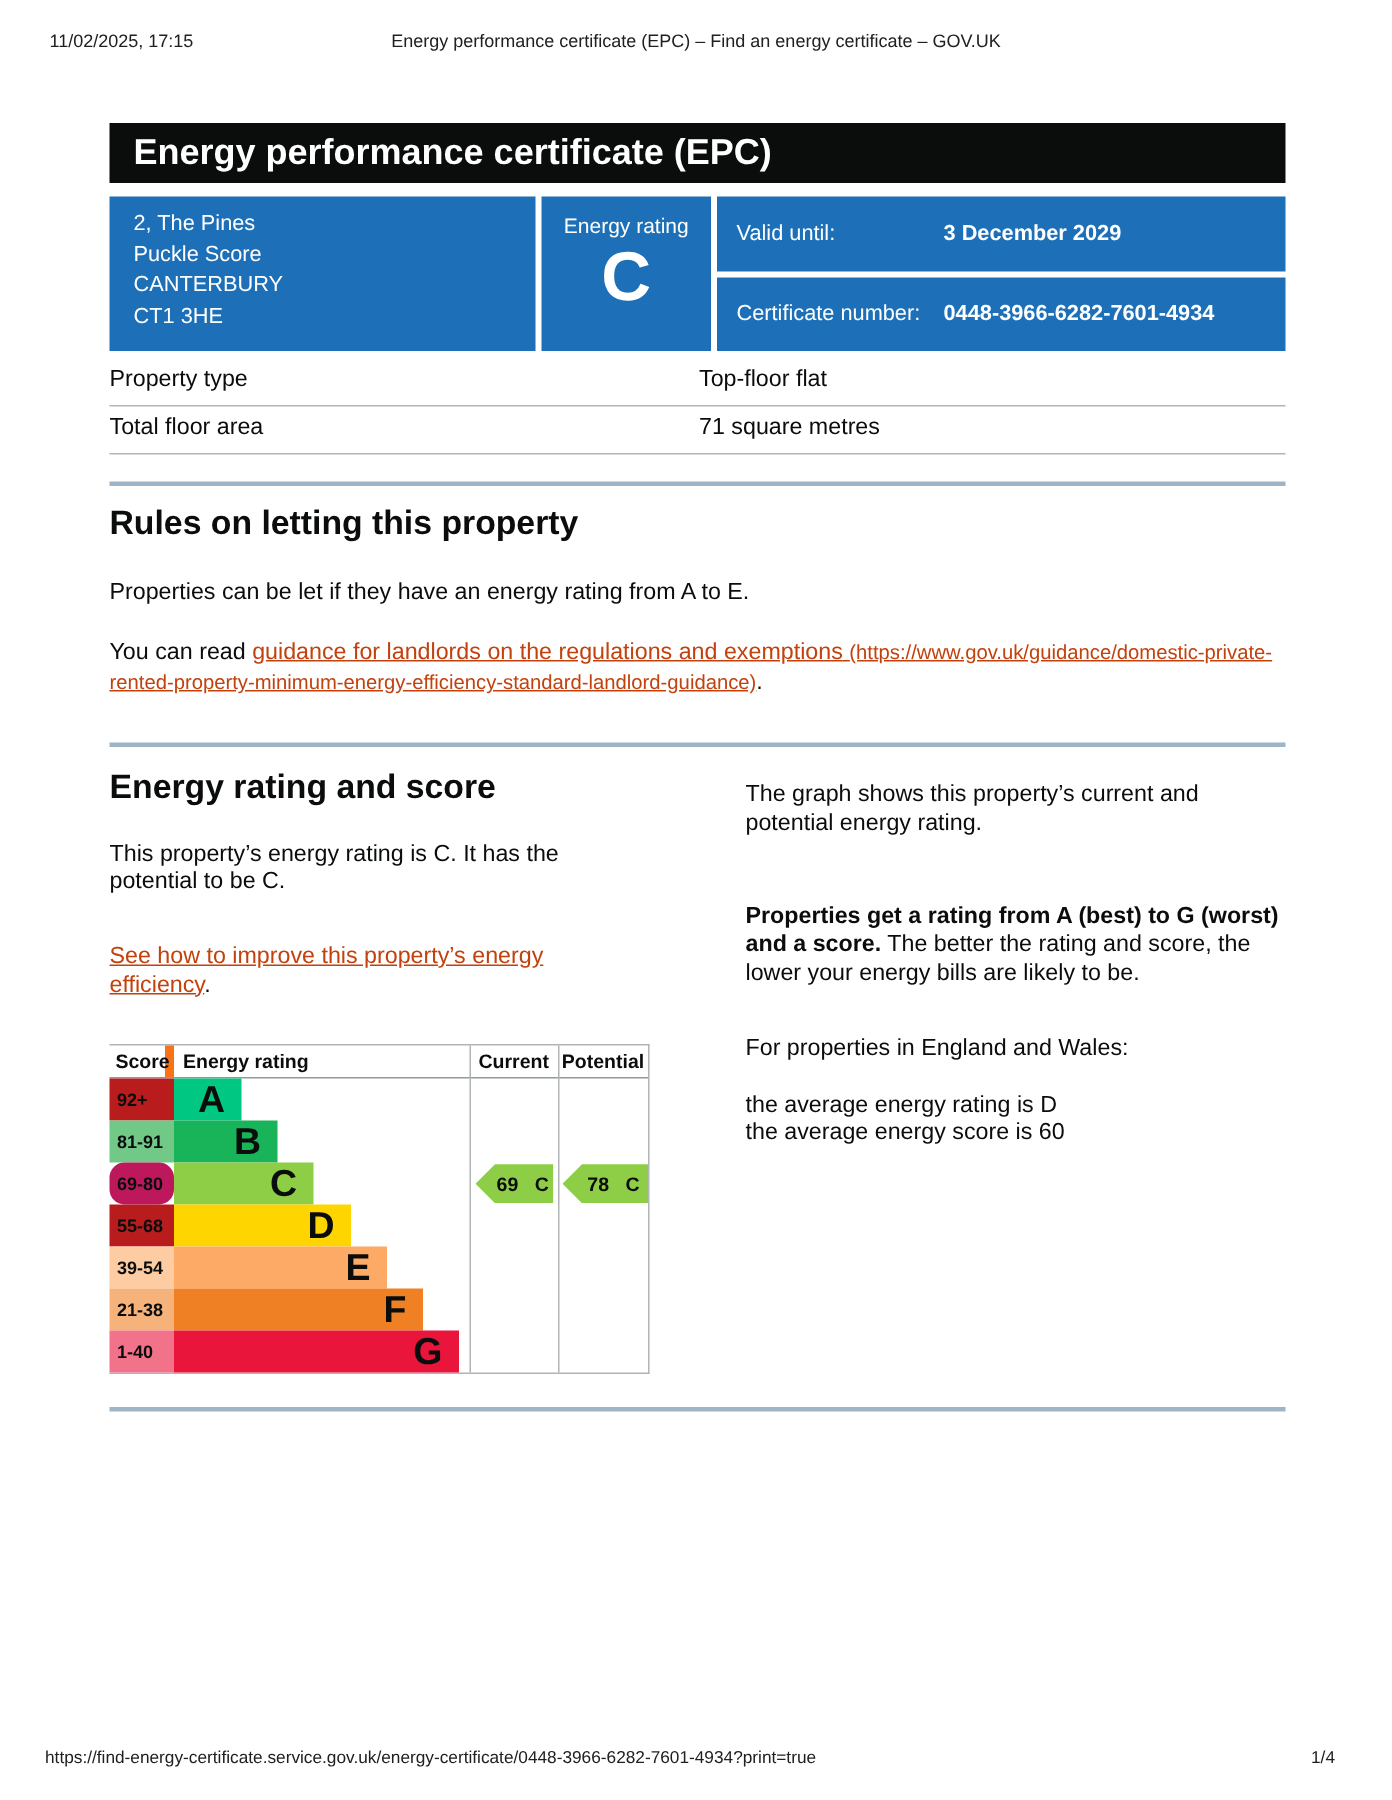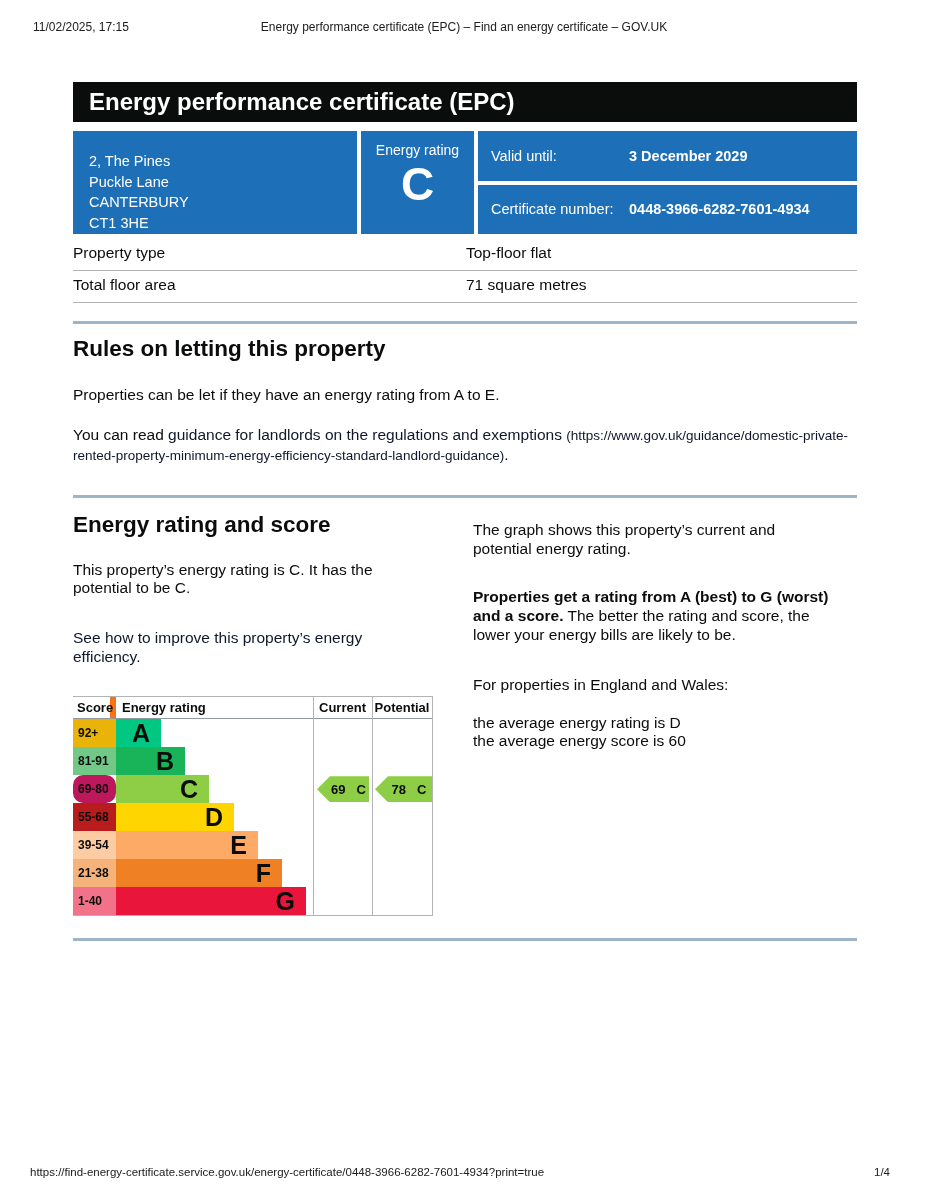--- a/index.html
+++ b/index.html
@@ -15,21 +15,21 @@
 
   .content { position:absolute; left:73px; top:82px; width:784px; }
 
   
   .banner { background:#0b0c0c; color:#ffffff; height:40px; display:flex; align-items:center;
             padding-left:16px; font-size:24px; font-weight:bold; }
 
   
   .summary { display:flex; gap:4px; height:103px; margin-top:9px; }
   .summary .cell { background:#1d70b8; color:#ffffff; }
-  .addr-cell { flex:0 0 284px; padding:20px 16px; font-size:14.5px; line-height:1.42; }
+  .addr-cell { flex:0 0 284px; padding:8px 16px; font-size:14.5px; line-height:1.42; }
   .rating-cell { flex:0 0 113px; text-align:center; padding-top:11px; }
   .rating-cell .rating-label { font-size:14px; }
   .rating-cell .rating-letter { font-size:46px; font-weight:bold; line-height:1.15; }
   .meta-col { flex:1; display:flex; flex-direction:column; gap:4px; }
   .meta-row { flex:1; display:flex; align-items:center; background:#1d70b8; color:#fff; font-size:14.5px; }
   .meta-row .m-label { width:138px; margin-left:13px; }
   .meta-row .m-value { font-weight:bold; }
 
   
   .prop-table { margin-top:5px; font-size:15.5px; }
@@ -39,29 +39,29 @@
   hr.sep { border:none; border-top:3px solid #9db5c7; }
   .sep1 { margin-top:18px; }
   .sep2 { margin-top:30px; }
   .sep3 { margin-top:22px; }
 
   h2 { font-size:22.5px; font-weight:bold; line-height:1.1; }
   .rules h2 { margin-top:13px; }
   .rules .p1 { margin-top:24px; font-size:15.5px; }
   .rules .p2 { margin-top:21px; font-size:15.5px; line-height:1.3; }
 
-  a.gov-link { color:#0f172a; cursor:pointer; }
+  a.gov-link { color:#c2410c; text-decoration:underline; cursor:pointer; }
   .link-url { font-size:13.5px; }
 
   
-  .twocol { display:grid; grid-template-columns:360px 360px; column-gap:40px; margin-top:15px; }
+  .twocol { display:grid; grid-template-columns:360px 360px; column-gap:64px; margin-top:15px; }
   .lcol .intro { margin-top:23px; font-size:15.5px; line-height:1.2; }
   .lcol .improve { margin-top:31px; font-size:15.5px; line-height:1.2; display:block; width:330px; }
   .rcol { padding-top:8px; font-size:15.5px; line-height:1.2; }
-  .rcol .rp2 { margin-top:30px; line-height:1.22; }
+  .rcol .rp2 { margin-top:44px; line-height:1.22; }
   .rcol .rp3 { margin-top:31px; }
   .rcol .rp4 { margin-top:19px; line-height:1.2; }
 
   
   .epc-chart { margin-top:30px; width:360px; position:relative;
                border-top:1px solid #b1b4b6; border-right:1px solid #b1b4b6; border-bottom:1px solid #b1b4b6; }
   .epc-header { display:flex; height:22px; align-items:center; font-size:13px; font-weight:bold;
                 border-bottom:1px solid #8f9aa0; }
   .h-score { width:43px; padding-left:4px; border-right:6px solid #f97316; height:100%; display:flex; align-items:center; }
   .h-rating { width:197px; padding-left:6px; }
@@ -88,21 +88,21 @@
   <span class="ph-title">Energy performance certificate (EPC) – Find an energy certificate – GOV.UK</span>
 </div>
 
 <div class="content">
 
   <div class="banner">Energy performance certificate (EPC)</div>
 
   <div class="summary">
     <div class="cell addr-cell">
       <div>2, The Pines</div>
-      <div>Puckle Lane</div>
+      <div>Puckle Score</div>
       <div>CANTERBURY</div>
       <div>CT1 3HE</div>
     </div>
     <div class="cell rating-cell">
       <div class="rating-label">Energy rating</div>
       <div class="rating-letter">C</div>
     </div>
     <div class="meta-col">
       <div class="meta-row">
         <span class="m-label">Valid until:</span>
@@ -144,21 +144,21 @@
 
       <div class="epc-chart">
         <div class="epc-header">
           <div class="h-score">Score</div>
           <div class="h-rating">Energy rating</div>
           <div class="h-current">Current</div>
           <div class="h-potential">Potential</div>
         </div>
         <div class="epc-body">
           <div class="epc-row">
-            <div class="epc-score" style="background: #eab308;">92+</div>
+            <div class="epc-score" style="background: #b91c1c;">92+</div>
             <div class="epc-bar" style="background: rgb(0, 199, 129); width: 45px;">A</div>
           </div>
           <div class="epc-row">
             <div class="epc-score" style="background: rgb(114, 200, 135);">81-91</div>
             <div class="epc-bar" style="background: rgb(25, 180, 89); width: 69px;">B</div>
           </div>
           <div class="epc-row">
             <div class="epc-score" style="background: #be185d; border-radius: 10px;">69-80</div>
             <div class="epc-bar" style="background: rgb(141, 206, 70); width: 93px;">C</div>
           </div>

